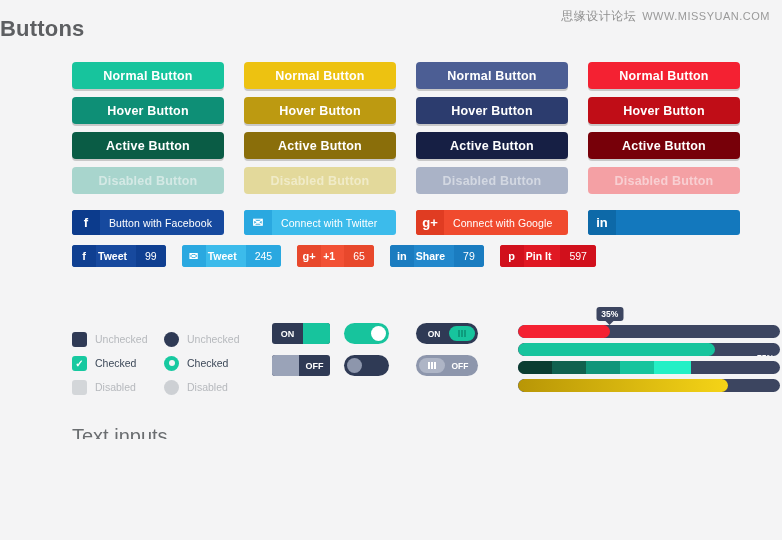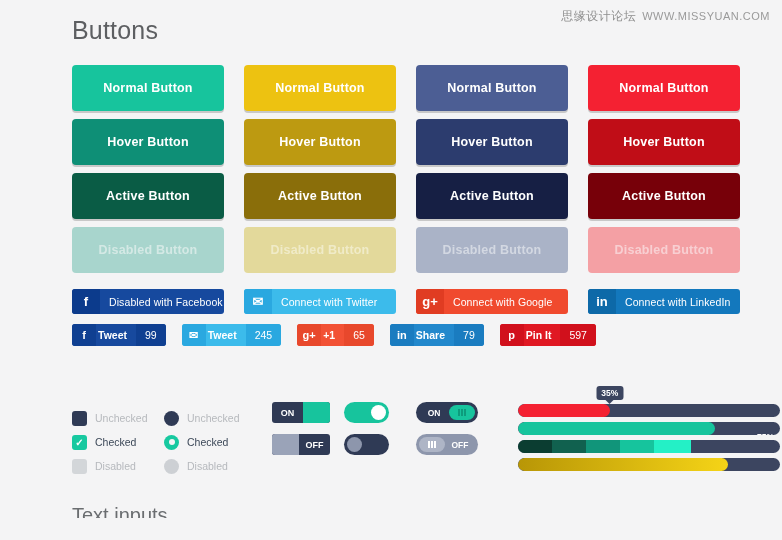--- a/index.html
+++ b/index.html
@@ -10,33 +10,33 @@
     overflow: hidden;
     position: relative;
   }
   .watermark {
     position: absolute; top: 8px; right: 12px;
     font-size: 11px; color: #9a9a9a; letter-spacing: 0.5px;
     white-space: nowrap;
   }
   .watermark .cn { font-size: 12px; color: #8e8e8e; margin-right: 6px; margin-left: 16px; }
   h2.section {
-    font-size: 25px; font-weight: 400; color: #5d5f62;
-    margin-left: 72px; letter-spacing: 0.2px;
+    font-size: 22px; font-weight: 700; color: #5d5f62;
+    letter-spacing: 0.2px;
   }
   #sec-buttons { padding-top: 16px; }
   .btn-grid {
     margin: 20px 0 0 72px;
     display: grid;
     grid-template-columns: repeat(4, 152px);
     column-gap: 20px;
     row-gap: 8px;
   }
   .btn {
-    height: 46px; border-radius: 4px;
+    height: 27px; border-radius: 4px;
     display: flex; align-items: center; justify-content: center;
     color: #ffffff; font-size: 12.5px; font-weight: bold;
     letter-spacing: 0.2px; cursor: pointer; user-select: none;
     border: none;
   }
   .btn.disabled { cursor: default; }
 
   .social-row {
     margin: 16px 0 0 72px;
     display: grid; grid-template-columns: repeat(4, 152px); column-gap: 20px;
@@ -162,33 +162,32 @@
       <div class="btn" style="background: rgb(22, 31, 68); box-shadow: rgba(0, 0, 0, 0.18) 0px 2px 0px;">Active Button</div>
       <div class="btn" style="background: rgb(119, 0, 9); box-shadow: rgba(0, 0, 0, 0.18) 0px 2px 0px;">Active Button</div>
       <div class="btn disabled" style="background: rgb(168, 213, 205); color: rgb(212, 233, 229);">Disabled Button</div>
       <div class="btn disabled" style="background: rgb(227, 217, 155); color: rgb(240, 235, 200);">Disabled Button</div>
       <div class="btn disabled" style="background: rgb(170, 179, 199); color: rgb(211, 216, 226);">Disabled Button</div>
       <div class="btn disabled" style="background: rgb(244, 160, 164); color: rgb(248, 207, 210);">Disabled Button</div>
     </div>
   <div class="social-row" id="social-row">
       <div class="social-btn" style="background: rgb(22, 73, 158);">
         <span class="ico" style="background: rgb(12, 59, 140);">f</span>
-        <span class="lbl">Disabled with Facebook</span>
+        <span class="lbl">Button with Facebook</span>
       </div>
       <div class="social-btn" style="background: rgb(60, 187, 235);">
         <span class="ico" style="background: rgb(42, 168, 224);">✉</span>
         <span class="lbl">Connect with Twitter</span>
       </div>
       <div class="social-btn" style="background: rgb(240, 74, 46);">
         <span class="ico" style="background: rgb(224, 60, 34);">g+</span>
         <span class="lbl">Connect with Google</span>
       </div>
       <div class="social-btn" style="background: rgb(19, 120, 189);">
         <span class="ico" style="background: rgb(13, 105, 168);">in</span>
-        <span class="lbl">Connect with LinkedIn</span>
       </div>
     </div>
   <div class="share-row" id="share-row">
       <div class="share-btn" style="background: rgb(23, 73, 158);">
         <span class="ico" style="background: rgb(15, 63, 145);">f</span>
         <span class="lbl">Tweet</span>
         <span class="cnt" style="background: rgb(15, 63, 145);">99</span>
       </div>
       <div class="share-btn" style="background: rgb(60, 187, 235);">
         <span class="ico" style="background: rgb(42, 168, 224);">✉</span>

